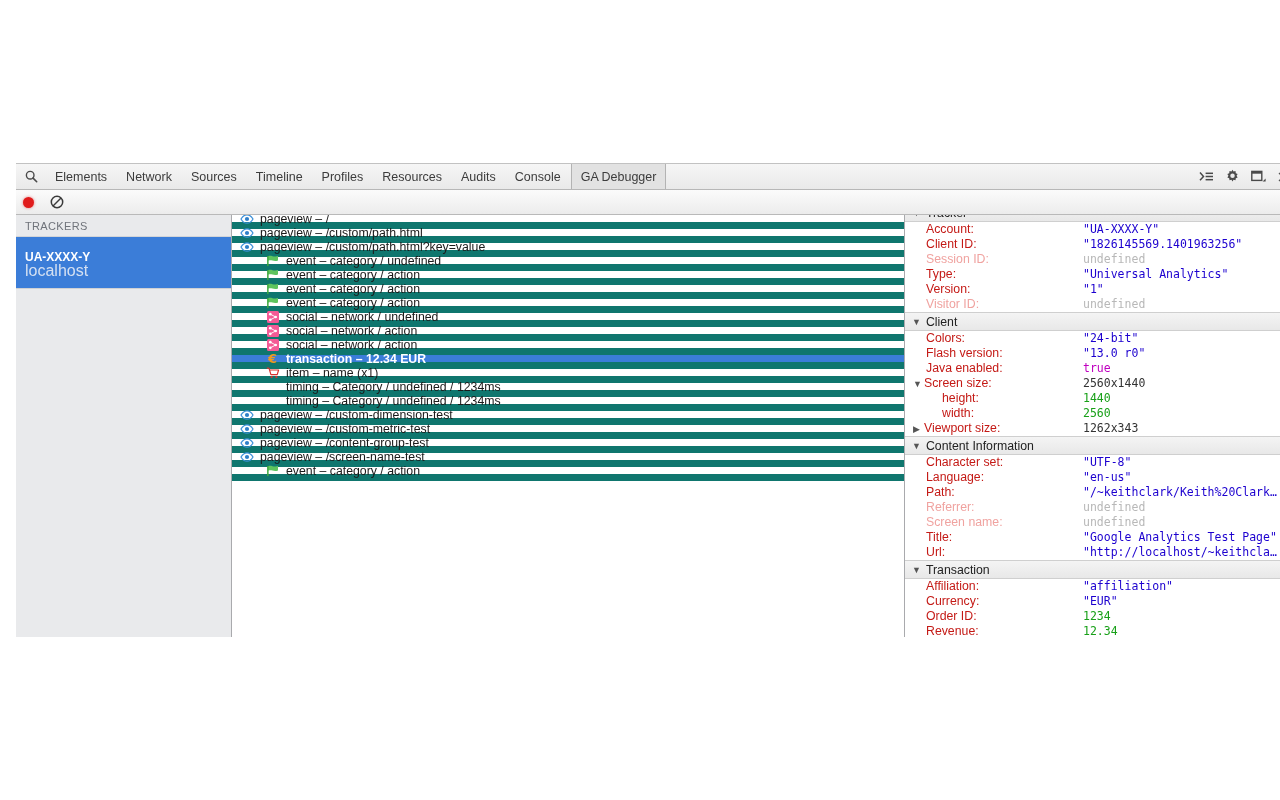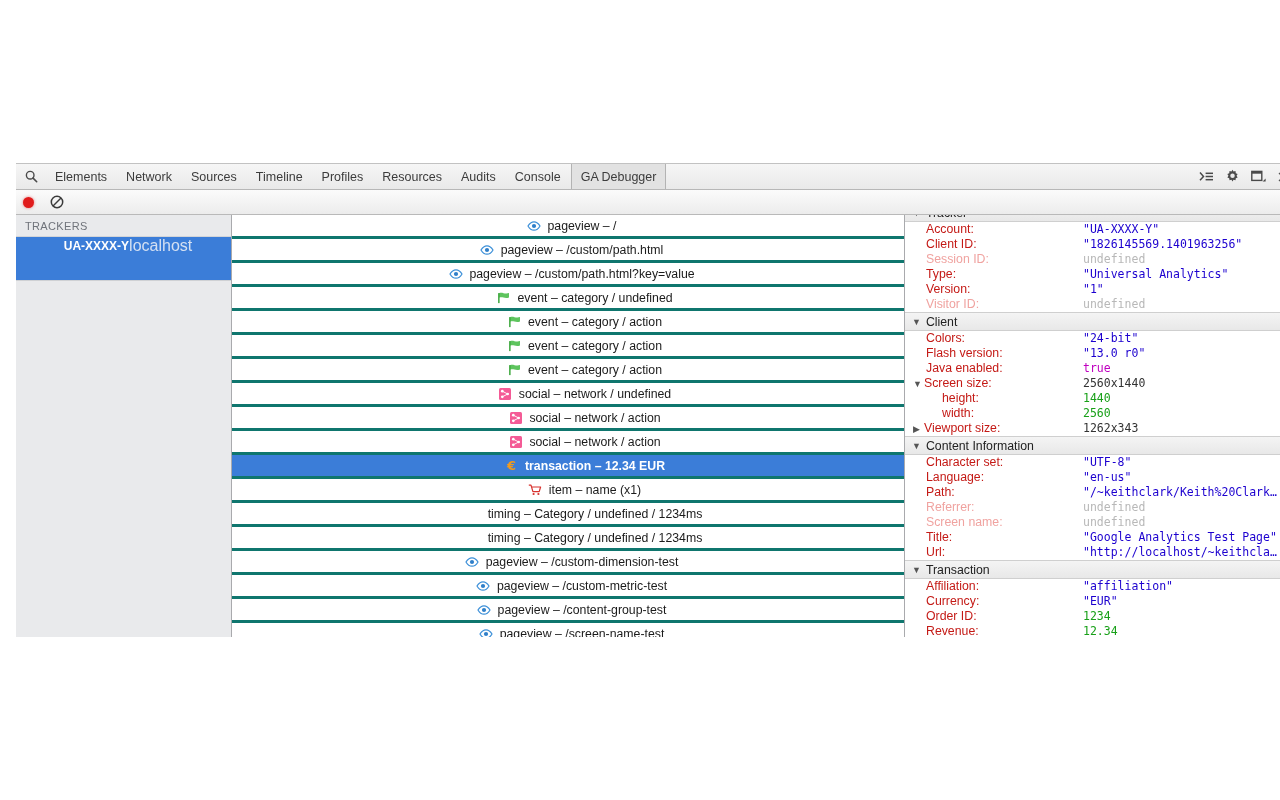--- a/index.html
+++ b/index.html
@@ -76,44 +76,43 @@
   }
   .sidebar-header {
     height: 22px; line-height: 22px;
     padding-left: 9px;
     font-size: 11px; letter-spacing: .35px;
     color: #6f737a;
     background: #e9eaec;
     border-bottom: 1px solid #d3d5d8;
   }
   .tracker-item {
-    height: 44px;
+    height: 52px;
     padding: 2px 0 0 9px;
     background: #3b7dd8;
-    display: flex; justify-content: center;
+    display: flex; flex-direction: column; justify-content: center;
     border-bottom: 1px solid #cfd1d4;
   }
   .tracker-id { font-size: 12px; font-weight: bold; color: #ffffff; line-height: 14px; }
   .tracker-host { font-size: 16px; color: #d4e0f2; line-height: 13px; }
 
   
   .hitlist {
     width: 673px; min-width: 673px;
     background: #ffffff;
     border-right: 1px solid #a9aaad;
     overflow: hidden;
   }
   .hit {
-    height: 24px;
+    height: 14px;
     display: flex; align-items: center;
-    border-bottom: 3px solid #0f766e;
+    border-bottom: 7px solid #0f766e;
     font-size: 12.3px; color: #1b1b1b;
     padding-left: 6px;
     white-space: nowrap;
-    justify-content: center;
   }
   .hit.selected { background: #3b7dd8; color: #ffffff; font-weight: bold; }
   .hit .ico {
     width: 17px; min-width: 17px;
     display: flex; align-items: center; justify-content: center;
     margin-right: 5px;
   }
   .hit .ico.noicon { width: 17px; }
   .hit.indent1 { padding-left: 32px; }
   .hit.indent2 { padding-left: 32px; }

